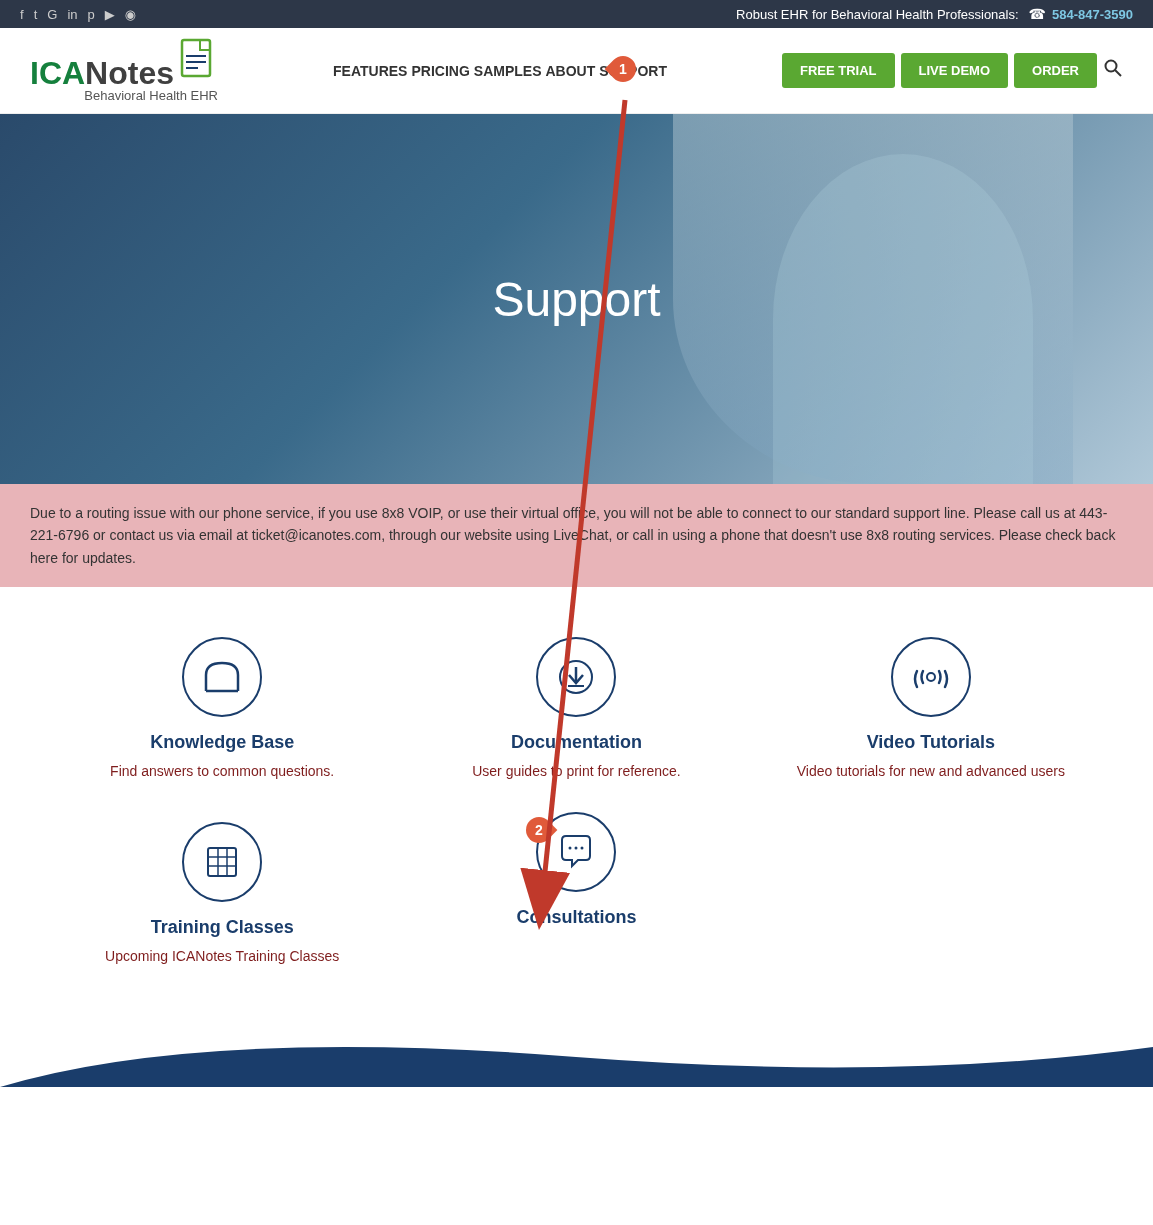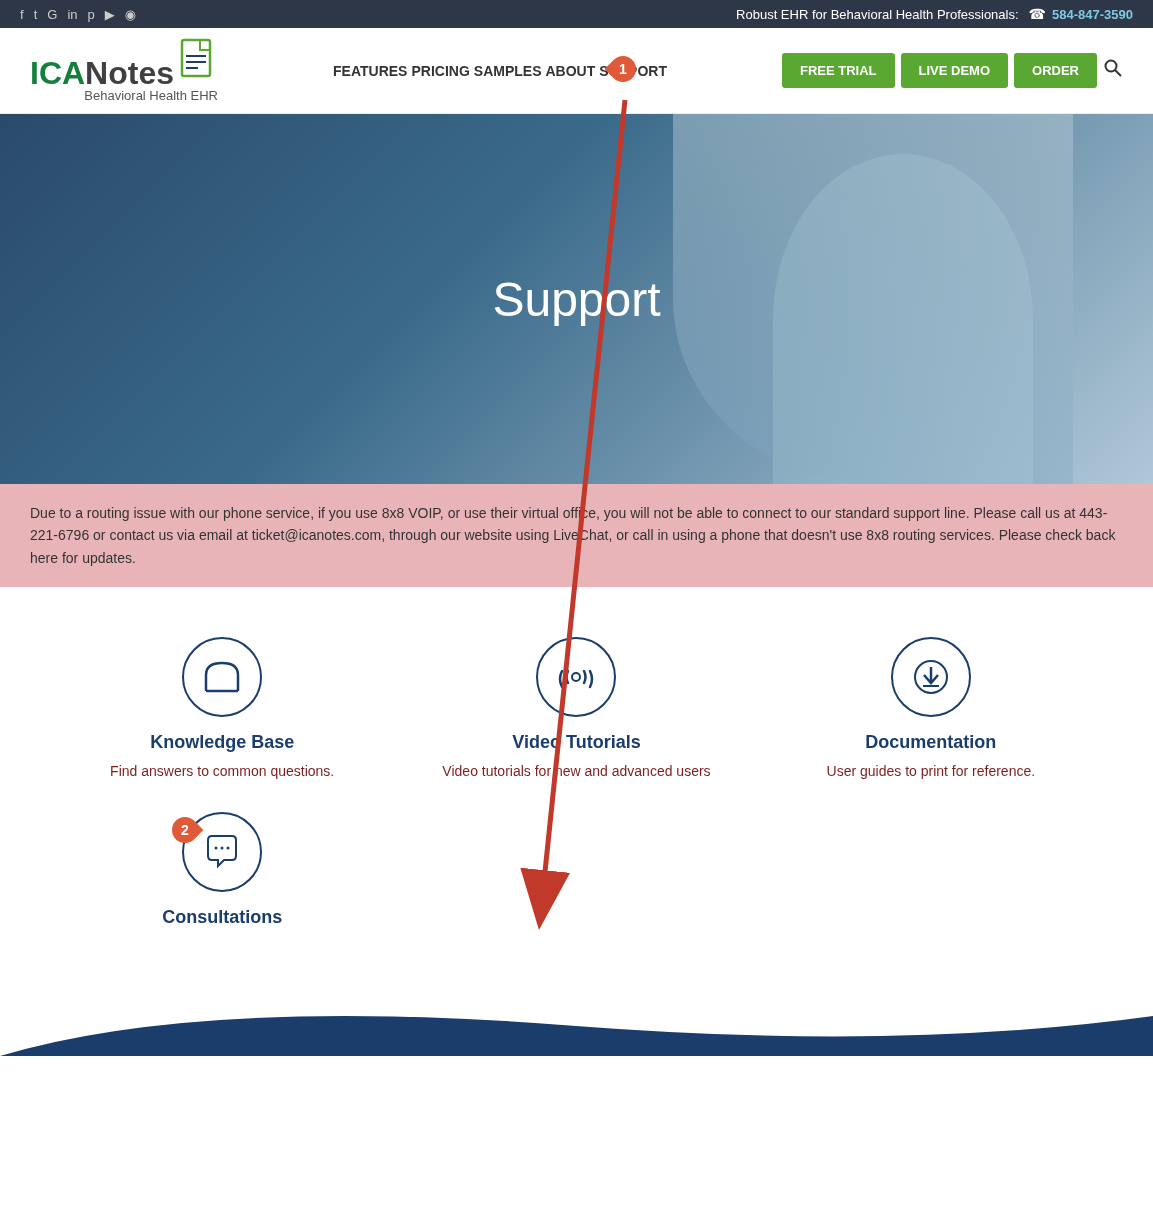--- a/index.html
+++ b/index.html
@@ -263,45 +263,58 @@
           <path d="M4 32 L4 16 Q4 4 20 4 Q36 4 36 16 L36 32" fill="none" stroke="#1a3d6b" stroke-width="2.5"></path>
           <line x1="4" y1="32" x2="36" y2="32" stroke="#1a3d6b" stroke-width="2.5"></line>
         </svg>
       </div>
       <div class="service-title">Knowledge Base</div>
       <div class="service-desc">Find answers to common questions.</div>
     </div>
 
     <div class="service-card">
       <div class="service-icon">
+        <svg width="36" height="36" viewBox="0 0 36 36">
+          <circle cx="18" cy="18" r="16" fill="none" stroke="#1a3d6b" stroke-width="2"></circle>
+          <line x1="18" y1="8" x2="18" y2="22" stroke="#1a3d6b" stroke-width="2.5"></line>
+          <polyline points="11,16 18,24 25,16" fill="none" stroke="#1a3d6b" stroke-width="2.5"></polyline>
+          <line x1="10" y1="27" x2="26" y2="27" stroke="#1a3d6b" stroke-width="2"></line>
+        </svg>
+      </div>
+      <div class="service-title">Documentation</div>
+      <div class="service-desc">User guides to print for reference.</div>
+    </div>
+
+    <div class="service-card">
+      <div class="service-icon">
         <svg width="40" height="36" viewBox="0 0 40 36">
           <path d="M6 28 Q2 20 6 12" fill="none" stroke="#1a3d6b" stroke-width="2.5" stroke-linecap="round"></path>
           <path d="M12 24 Q9 18 12 12" fill="none" stroke="#1a3d6b" stroke-width="2.5" stroke-linecap="round"></path>
           <path d="M28 24 Q31 18 28 12" fill="none" stroke="#1a3d6b" stroke-width="2.5" stroke-linecap="round"></path>
           <path d="M34 28 Q38 20 34 12" fill="none" stroke="#1a3d6b" stroke-width="2.5" stroke-linecap="round"></path>
           <circle cx="20" cy="18" r="4" fill="none" stroke="#1a3d6b" stroke-width="2"></circle>
         </svg>
       </div>
       <div class="service-title">Video Tutorials</div>
       <div class="service-desc">Video tutorials for new and advanced users</div>
     </div>
 
     <div class="service-card">
       <div class="service-icon">
         <svg width="36" height="36" viewBox="0 0 36 36">
-          <circle cx="18" cy="18" r="16" fill="none" stroke="#1a3d6b" stroke-width="2"></circle>
-          <line x1="18" y1="8" x2="18" y2="22" stroke="#1a3d6b" stroke-width="2.5"></line>
-          <polyline points="11,16 18,24 25,16" fill="none" stroke="#1a3d6b" stroke-width="2.5"></polyline>
-          <line x1="10" y1="27" x2="26" y2="27" stroke="#1a3d6b" stroke-width="2"></line>
-        </svg>
-      </div>
-      <div class="service-title">Documentation</div>
-      <div class="service-desc">User guides to print for reference.</div>
-    </div>
-
+          <rect x="4" y="4" width="28" height="28" rx="2" fill="none" stroke="#1a3d6b" stroke-width="2"></rect>
+          <line x1="4" y1="13" x2="32" y2="13" stroke="#1a3d6b" stroke-width="1.5"></line>
+          <line x1="4" y1="22" x2="32" y2="22" stroke="#1a3d6b" stroke-width="1.5"></line>
+          <line x1="14" y1="4" x2="14" y2="32" stroke="#1a3d6b" stroke-width="1.5"></line>
+          <line x1="23" y1="4" x2="23" y2="32" stroke="#1a3d6b" stroke-width="1.5"></line>
+        </svg>
+      </div>
+      <div class="service-title">Training Classes</div>
+      <div class="service-desc">Upcoming ICANotes Training Classes</div>
+    </div>
 
     <div class="consultation-wrapper">
 
       <div style="position:relative; width:100%; display:flex; justify-content:center; margin-bottom:-10px;">
         <div style="position:absolute; top:-5px; left:50%; margin-left:-50px; z-index:10; display:flex; align-items:center; justify-content:center;">
           <div style="width:26px; height:26px; background:#e05a3a; border-radius:50% 50% 0 50%; transform:rotate(-45deg); display:flex; align-items:center; justify-content:center;">
             <span style="transform:rotate(45deg); color:white; font-weight:bold; font-size:14px;">2</span>
           </div>
         </div>
       </div>

